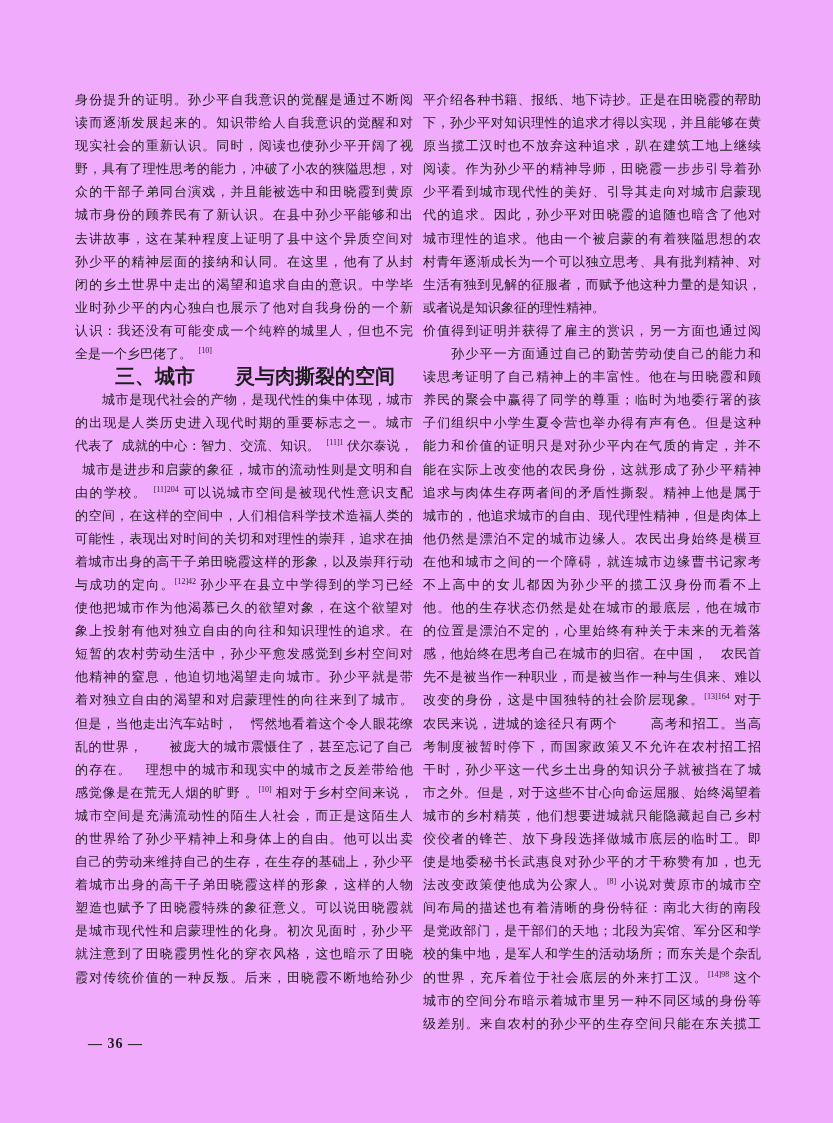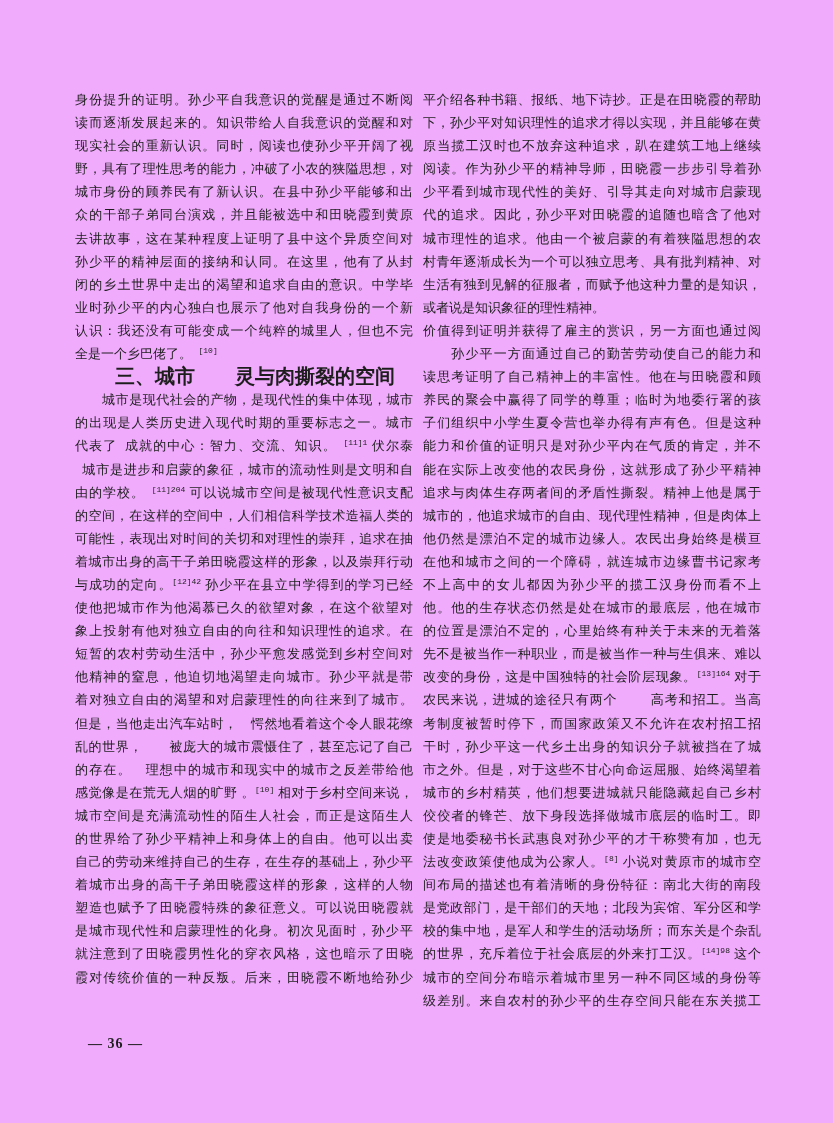--- a/index.html
+++ b/index.html
@@ -44,21 +44,20 @@
     font-size: 20px;
     text-align: left;
     text-align-last: left;
     font-family: "Liberation Sans", "DejaVu Sans", sans-serif;
   }
   .line sup {
     font-size: 8px;
     line-height: 0;
     vertical-align: super;
     letter-spacing: 0;
-    font-family: Liberation Mono, monospace;
   }
   .page-number {
     position: absolute;
     left: 88px;
     top: 1036px;
     font-size: 14px;
     font-weight: 700;
     letter-spacing: 1px;
     color: #1d1d1d;
   }
@@ -66,22 +65,22 @@
 </head>
 <body>
 
 <div class="page">
   <div class="text-area">
     <div class="col">
         <div class="line">身份提升的证明。孙少平自我意识的觉醒是通过不断阅</div>
         <div class="line">读而逐渐发展起来的。知识带给人自我意识的觉醒和对</div>
         <div class="line">现实社会的重新认识。同时，阅读也使孙少平开阔了视</div>
         <div class="line">野，具有了理性思考的能力，冲破了小农的狭隘思想，对</div>
+        <div class="line">众的干部子弟同台演戏，并且能被选中和田晓霞到黄原</div>
         <div class="line">城市身份的顾养民有了新认识。在县中孙少平能够和出</div>
-        <div class="line">众的干部子弟同台演戏，并且能被选中和田晓霞到黄原</div>
         <div class="line">去讲故事，这在某种程度上证明了县中这个异质空间对</div>
         <div class="line">孙少平的精神层面的接纳和认同。在这里，他有了从封</div>
         <div class="line">闭的乡土世界中走出的渴望和追求自由的意识。中学毕</div>
         <div class="line">业时孙少平的内心独白也展示了他对自我身份的一个新</div>
         <div class="line">认识：我还没有可能变成一个纯粹的城里人，但也不完</div>
         <div class="line end">全是一个乡巴佬了。 <sup>[10]</sup></div>
         <div class="line heading">　　三、城市　　灵与肉撕裂的空间</div>
         <div class="line">　　城市是现代社会的产物，是现代性的集中体现，城市</div>
         <div class="line">的出现是人类历史进入现代时期的重要标志之一。城市</div>
         <div class="line">代表了 成就的中心：智力、交流、知识。 <sup>[11]1</sup> 伏尔泰说，</div>
@@ -127,20 +126,21 @@
         <div class="line">子们组织中小学生夏令营也举办得有声有色。但是这种</div>
         <div class="line">能力和价值的证明只是对孙少平内在气质的肯定，并不</div>
         <div class="line">能在实际上改变他的农民身份，这就形成了孙少平精神</div>
         <div class="line">追求与肉体生存两者间的矛盾性撕裂。精神上他是属于</div>
         <div class="line">城市的，他追求城市的自由、现代理性精神，但是肉体上</div>
         <div class="line">他仍然是漂泊不定的城市边缘人。农民出身始终是横亘</div>
         <div class="line">在他和城市之间的一个障碍，就连城市边缘曹书记家考</div>
         <div class="line">不上高中的女儿都因为孙少平的揽工汉身份而看不上</div>
         <div class="line">他。他的生存状态仍然是处在城市的最底层，他在城市</div>
         <div class="line">的位置是漂泊不定的，心里始终有种关于未来的无着落</div>
+        <div class="line">感，他始终在思考自己在城市的归宿。在中国， 农民首</div>
         <div class="line">先不是被当作一种职业，而是被当作一种与生俱来、难以</div>
         <div class="line">改变的身份，这是中国独特的社会阶层现象。<sup>[13]164</sup> 对于</div>
         <div class="line">农民来说，进城的途径只有两个   高考和招工。当高</div>
         <div class="line">考制度被暂时停下，而国家政策又不允许在农村招工招</div>
         <div class="line">干时，孙少平这一代乡土出身的知识分子就被挡在了城</div>
         <div class="line">市之外。但是，对于这些不甘心向命运屈服、始终渴望着</div>
         <div class="line">城市的乡村精英，他们想要进城就只能隐藏起自己乡村</div>
         <div class="line">佼佼者的锋芒、放下身段选择做城市底层的临时工。即</div>
         <div class="line">使是地委秘书长武惠良对孙少平的才干称赞有加，也无</div>
         <div class="line">法改变政策使他成为公家人。<sup>[8]</sup> 小说对黄原市的城市空</div>

